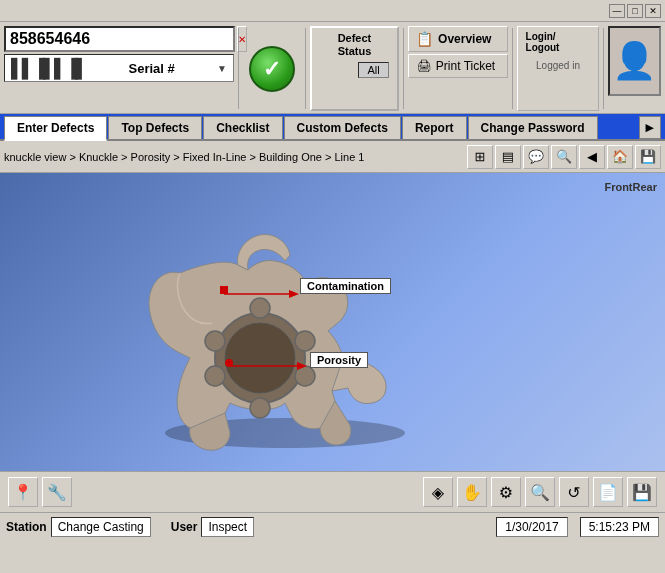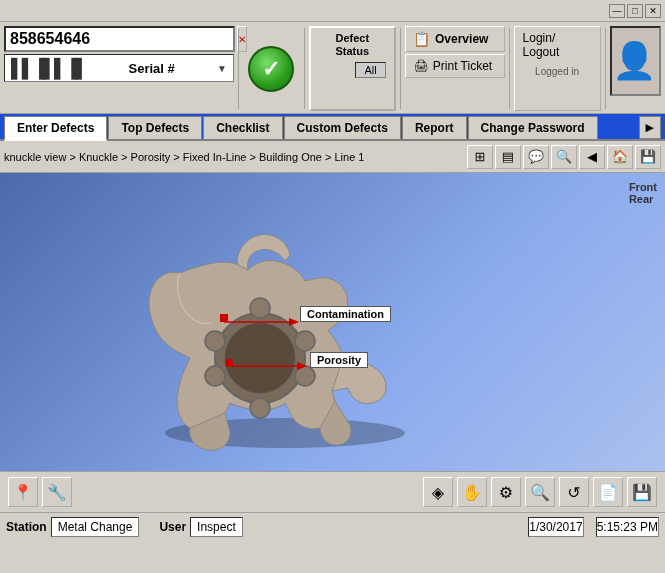--- a/index.html
+++ b/index.html
@@ -183,22 +183,22 @@
     .login-section {
       display: flex;
       flex-direction: column;
       align-items: center;
       border: 1px outset #ffffff;
       padding: 4px 8px;
       background: #d4d0c8;
       min-width: 75px;
     }
     .login-title {
-      font-size: 12px;
-      font-weight: normal;
+      font-size: 10px;
+      font-weight: bold;
     }
     .logged-in-label {
       font-size: 10px;
       color: #555;
       margin-top: 7px;
     }
 
     .avatar-section {
       width: 54px;
       height: 70px;
@@ -281,21 +281,21 @@
       background: linear-gradient(135deg, #4a6aaa 0%, #6a8acc 30%, #8aaaee 60%, #aac0ee 100%);
       height: 298px;
       overflow: hidden;
     }
 
     .front-rear-labels {
       position: absolute;
       top: 8px;
       right: 8px;
       display: flex;
-      flex-direction: column;
+      flex-direction: row;
       gap: 0;
       font-size: 11px;
       font-weight: bold;
     }
     .front-label { color: #333; }
     .rear-label { color: #333; }
 
     
     .part-container {
       position: absolute;
@@ -366,21 +366,21 @@
       padding: 1px 6px;
       font-size: 12px;
       height: 20px;
       display: flex;
       align-items: center;
     }
     .status-spacer { flex: 1; }
     .status-date, .status-time {
       background: white;
       border: 1px inset #808080;
-      padding: 1px 0;
+      padding: 1px 8px;
       font-size: 12px;
       height: 20px;
       display: flex;
       align-items: center;
       margin-left: 4px;
     }
   </style>
 </head>
 <body>
 
@@ -515,21 +515,21 @@
 
       <path d="M130,235 C128,245 135,255 148,257 C161,259 170,250 170,240 L165,220 Z" fill="#b0a090" stroke="#888" stroke-width="1"></path>
       <path d="M260,235 C260,245 268,253 278,252 C288,251 293,242 290,232 L275,208 Z" fill="#b0a090" stroke="#888" stroke-width="1"></path>
 
       <path d="M283,165 C292,165 305,168 315,175 C325,182 328,192 325,200 C322,208 312,212 302,210 C295,208 290,202 288,195 L272,198 Z" fill="#c0b0a0" stroke="#888" stroke-width="1"></path>
 
       <path d="M120,80 C115,90 118,108 125,118 C132,128 142,132 152,130" fill="none" stroke="#d8c8b8" stroke-width="1.5" opacity="0.6"></path>
     </svg>
   </div>
 
-  <div style="position:absolute; top:105px; left:300px; display:flex; align-items:center; gap:3px;margin-top:28px;">
+  <div style="position:absolute; top:105px; left:300px; display:flex; align-items:center; gap:3px;">
     <div style="width:8px;height:8px;background:#cc0000;border-radius:50;position:absolute;left:-80px;top:8px;"></div>
     <svg style="position:absolute;left:-76px;top:10px;" width="80" height="12">
       <line x1="0" y1="6" x2="70" y2="6" stroke="#cc0000" stroke-width="1.5"></line>
       <polygon points="65,2 75,6 65,10" fill="#cc0000"></polygon>
     </svg>
     <div style="background:white;border:1px solid #555;padding:1px 6px;font-size:11px;font-weight:bold;white-space:nowrap;">
       <span>Contamination</span>
     </div>
   </div>
 
@@ -557,21 +557,21 @@
     <div class="btm-icon-btn">🔍</div>
     <div class="btm-icon-btn">↺</div>
     <div class="btm-icon-btn">📄</div>
     <div class="btm-icon-btn">💾</div>
   </div>
 </div>
 
 <div class="status-bar">
   <div class="status-field">
     <span class="status-label">Station</span>
-    <div class="status-value">Metal Change</div>
+    <div class="status-value">Change Casting</div>
   </div>
   <div class="status-field" style="margin-left:12px;">
     <span class="status-label">User</span>
     <div class="status-value">Inspect</div>
   </div>
   <div class="status-spacer"></div>
   <div class="status-date">1/30/2017</div>
   <div class="status-time">5:15:23 PM</div>
 </div>
 

